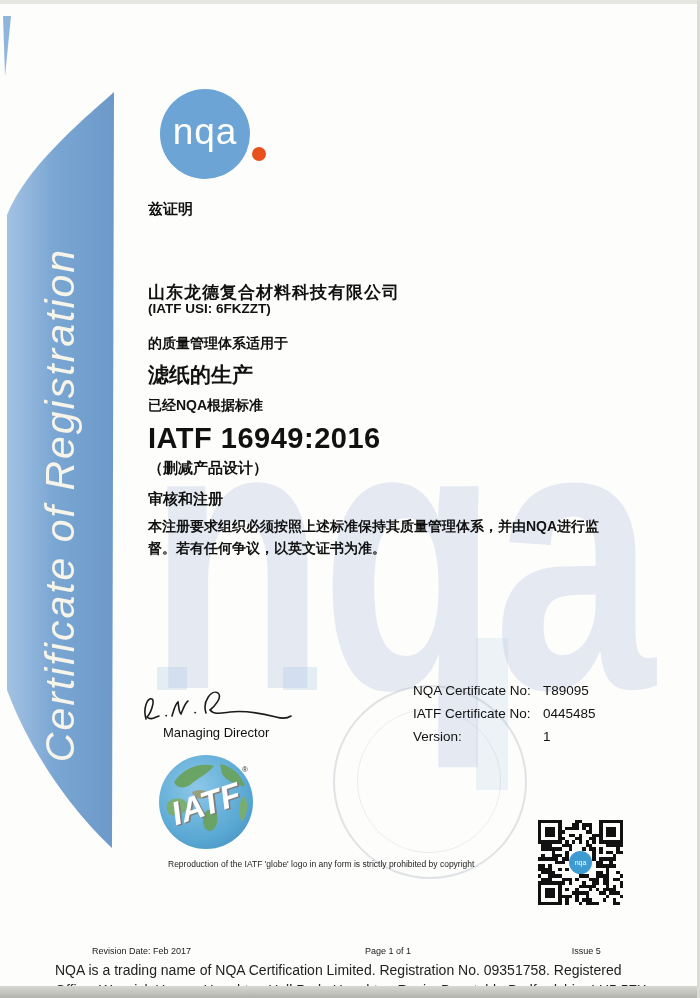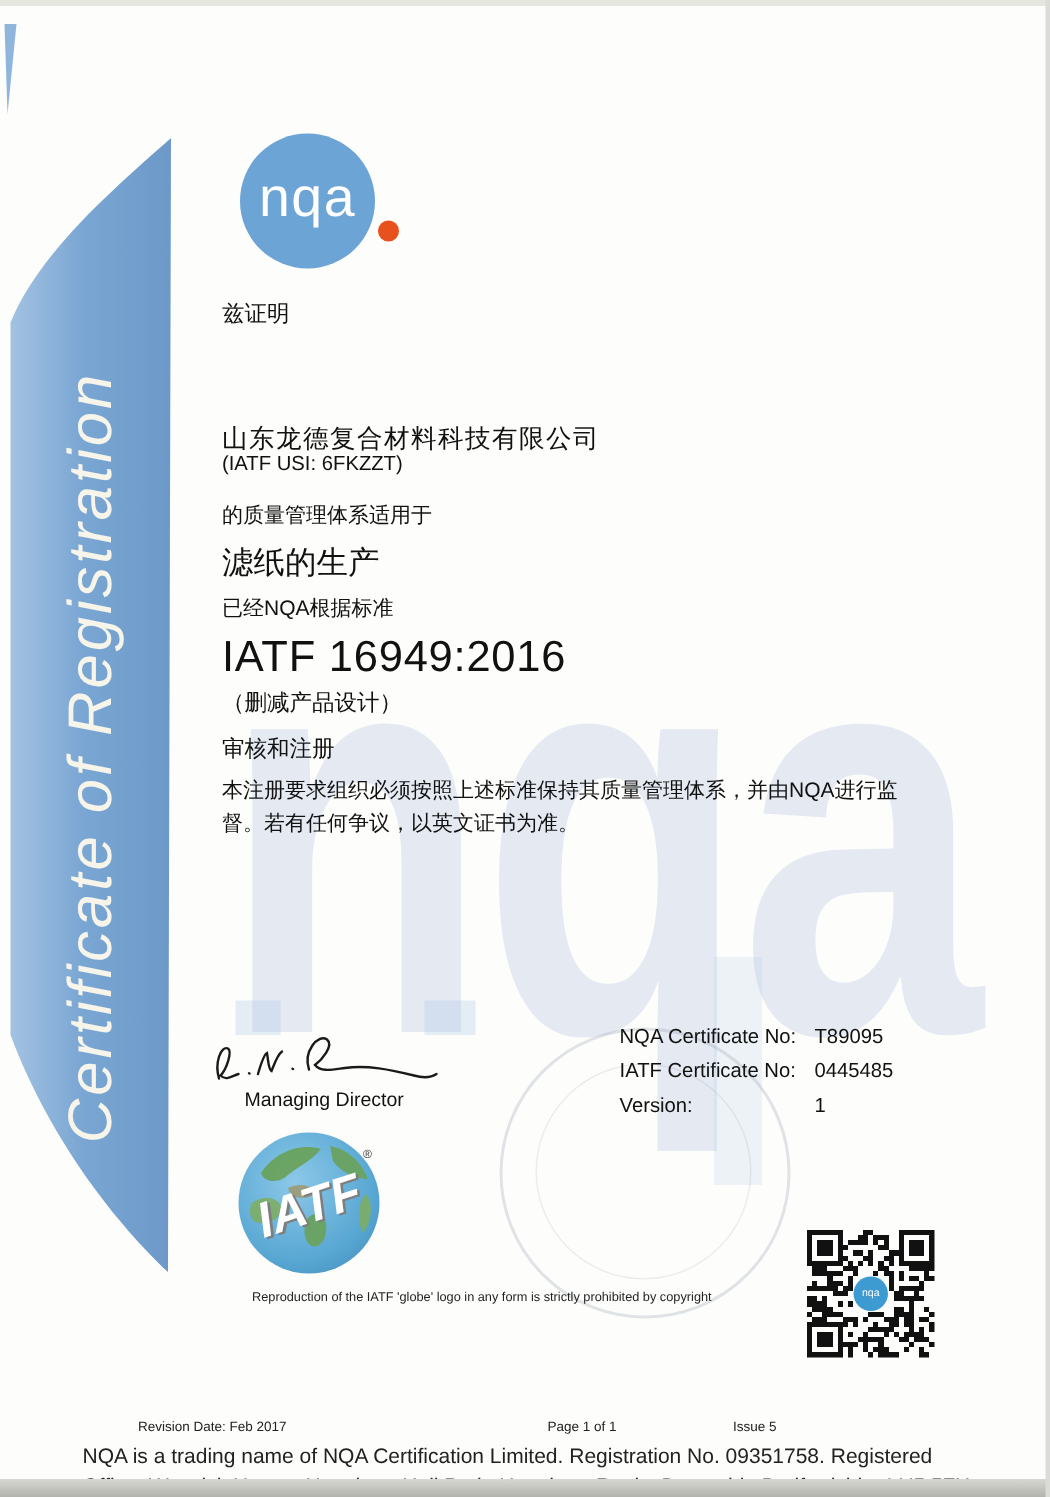--- a/index.html
+++ b/index.html
@@ -43,21 +43,21 @@
   
   .nqa-logo{
     position:absolute;left:160px;top:89px;width:90px;height:90px;border-radius:50%;
     background:#6ca4d6;z-index:1;
     display:flex;align-items:center;justify-content:center;
   }
   .nqa-logo span{color:#fff;font-size:37px;letter-spacing:1px;transform:translateY(-2px);}
   .nqa-dot{position:absolute;left:252px;top:147px;width:14px;height:14px;border-radius:50%;background:#e8501d;z-index:1;}
 
   
-  .txt{position:absolute;left:148px;z-index:1;font-weight:normal;}
+  .txt{position:absolute;left:148px;z-index:1;font-weight:bold;}
   .intro{top:200px;font-size:15px;}
   .company{top:237px;font-size:17px;letter-spacing:1px;margin-top:44px;}
   .address{top:276px;font-size:16px;}
   .usi{top:301px;font-size:13.5px;}
   .scope-intro{top:335px;font-size:14px;}
   .scope{top:361px;font-size:21px;}
   .std-intro{top:397px;font-size:14px;text-align:center;}
   .standard{top:422px;font-size:29px;letter-spacing:0.5px;}
   .std-note{top:459px;font-size:15px;}
   .audit{top:490px;font-size:15px;}
@@ -84,21 +84,21 @@
     position:absolute;left:31px;top:31px;width:23px;height:23px;border-radius:50%;
     background:#3d9bd1;display:flex;align-items:center;justify-content:center;
     color:#fff;font-size:7px;
   }
 
   
   .legal{position:absolute;left:55px;top:917px;width:600px;font-size:14px;line-height:1.4;color:#222;z-index:1;margin-top:44px;}
   .foot-row{position:absolute;left:55px;top:946px;width:592px;font-size:9px;color:#222;z-index:1;display:flex;padding-left:37px;}
   .foot-row .rev{width:33%;}
   .foot-row .pg{width:34%;text-align:center;}
-  .foot-row .iss{width:33%;text-align:left;}
+  .foot-row .iss{width:33%;text-align:center;}
 </style>
 </head>
 <body>
 
 <div class="page">
 
   <div class="watermark">nqa</div>
   <div class="patch p1"></div>
   <div class="patch p2"></div>
   <div class="patch p3"></div>

